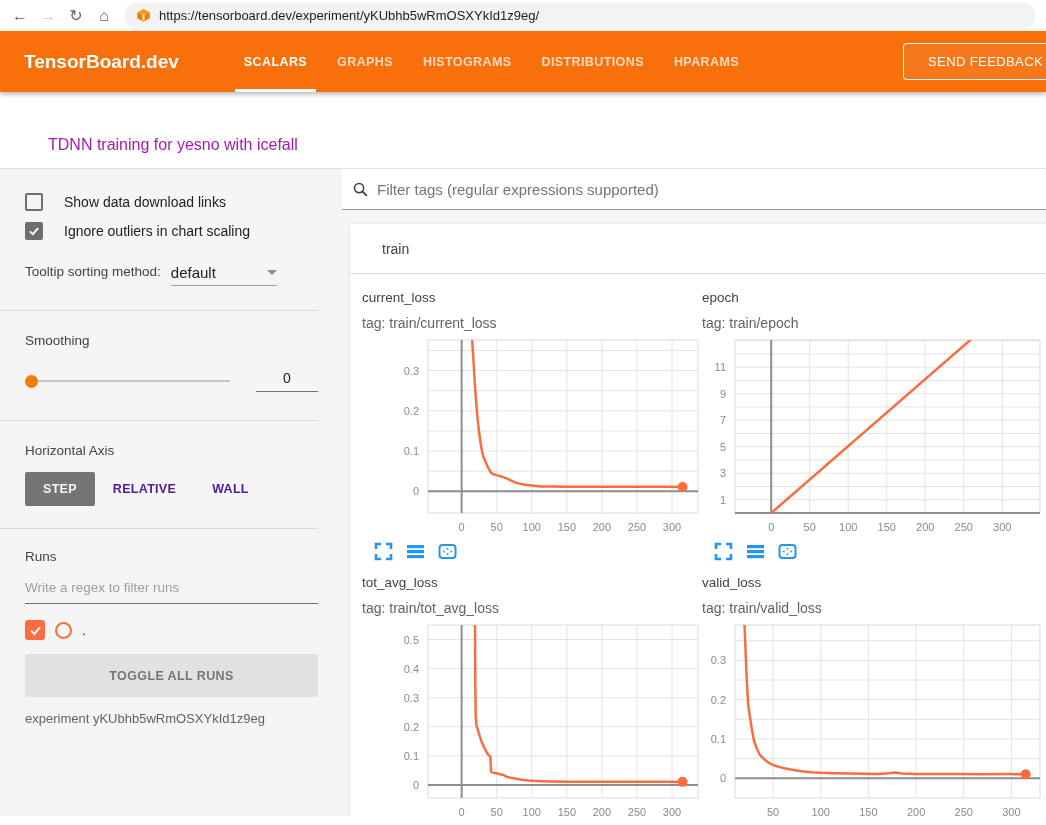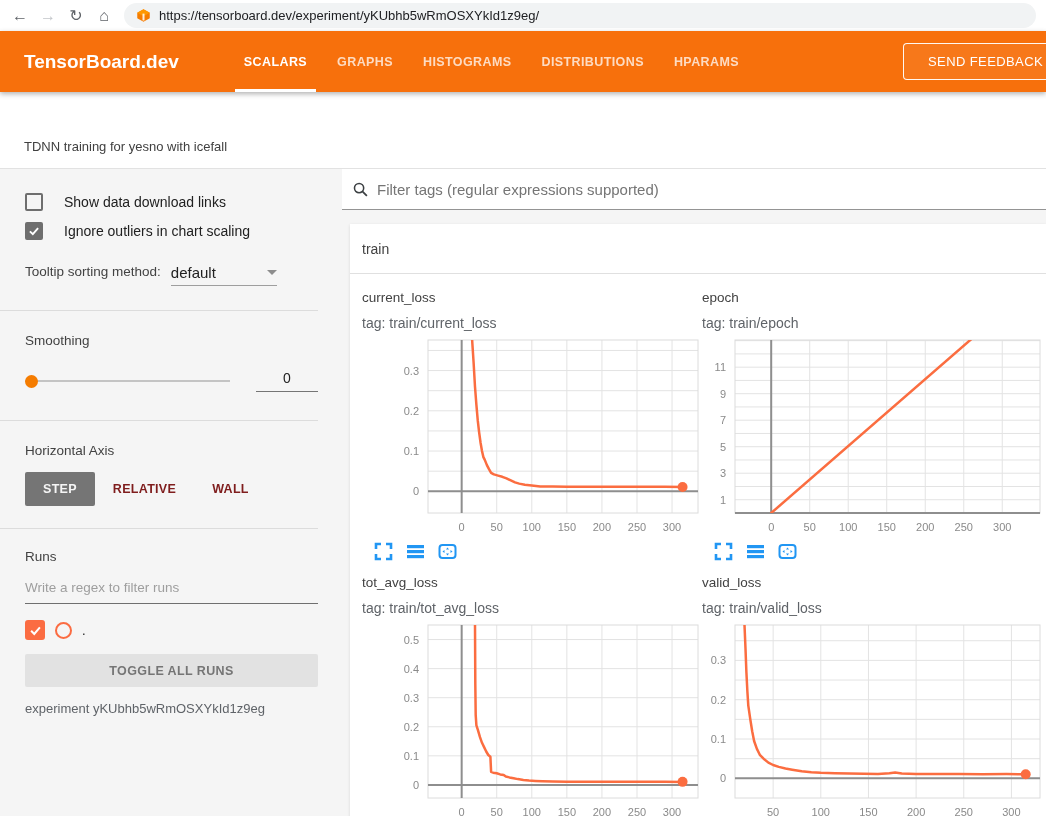--- a/index.html
+++ b/index.html
@@ -24,21 +24,21 @@
   .tab.active { color:#fff; }
   .tab.active::after { content:""; position:absolute; left:6px; right:6px; bottom:0; height:3px; background:#fff; }
   .feedback-btn { align-self:center; margin-left:auto; margin-right:-22px; background:transparent;
                   border:1.5px solid rgba(255,255,255,.95); border-radius:4px; color:#fff; font-size:13px;
                   letter-spacing:.4px; padding:10px 24px; white-space:nowrap; cursor:pointer;
                   font-family:"Liberation Sans",sans-serif; background:rgba(255,255,255,.06); }
 
   
   .title-band { height:77px; background:#fff; border-bottom:1px solid #e2e2e2; display:flex;
                 align-items:flex-end; padding:0 0 14px 24px; }
-  .exp-title { font-size:13px; color:#404040; }
+  .exp-title { font-size:16px; color:#a21caf;margin-left:24px; }
 
   
   .content { display:flex; height:647px; }
   .sidebar { width:342px; background:#f5f5f5; padding:0 24px 0 25px; flex-shrink:0; }
   .chk-row { display:flex; align-items:center;gap:8px; }
   .checkbox { width:18px; height:18px; border:2px solid #6e6e6e; border-radius:2px; flex-shrink:0;
               display:flex; align-items:center; justify-content:center; cursor:pointer; background:#f5f5f5; }
   .checkbox.checked { background:#6e6e6e; border-color:#6e6e6e; }
   .checkbox.orange { background:#fb6c42; border-color:#fb6c42; width:20px; height:20px; border-radius:3px; }
   .chk-label { margin-left:13px; font-size:14px; color:#212121; }
@@ -50,40 +50,40 @@
   .select-value { font-size:15px; color:#212121; }
   .caret-down { width:0; height:0; border-left:5px solid transparent; border-right:5px solid transparent;
                 border-top:5px solid #8d8d8d; }
   .slider-row { display:flex; align-items:center; margin-top:22px; }
   .slider-track { flex:1; height:2px; background:#c4c4c4; position:relative; cursor:pointer; }
   .slider-thumb { position:absolute; left:0; top:-5.5px; width:13px; height:13px; border-radius:50%;
                   background:#f57c00; cursor:pointer; }
   .slider-value { width:62px; margin-left:26px; text-align:center; font-size:14px; color:#212121;
                   border-bottom:1px solid #757575; padding-bottom:5px; }
   .axis-btns { display:flex; align-items:center; margin-top:14px; }
-  .axis-btn { font-size:12.5px; letter-spacing:.3px; color:#7f1d1d; padding:10px 18px; border:none;
+  .axis-btn { font-size:12.5px; letter-spacing:.3px; color:#4c1d95; padding:10px 18px; border:none;
               background:transparent; cursor:pointer; font-family:"Liberation Sans",sans-serif; font-weight:bold; }
   .axis-btn.selected { background:#757575; color:#f5f5f5; border-radius:2px; }
   .regex-input { margin-top:14px; border-bottom:1px solid #6f6f6f; padding-bottom:7px; }
   .regex-placeholder { font-size:13.5px; color:#9e9e9e; }
   .run-row { display:flex; align-items:center; margin-top:16px; }
   .run-circle { width:17px; height:17px; border:2px solid #fb6c42; border-radius:50%; margin-left:10px; }
   .run-name { margin-left:10px; font-size:13px; color:#212121; }
-  .toggle-btn { margin-top:14px; width:100%; height:33px; background:#e2e2e2; border:none; border-radius:2px;
+  .toggle-btn { margin-top:14px; width:100%; height:43px; background:#e2e2e2; border:none; border-radius:2px;
                 color:#757575; font-size:12.5px; letter-spacing:.4px; cursor:pointer; font-weight:bold;
                 font-family:"Liberation Sans",sans-serif; }
   .exp-caption { margin-top:14px; font-size:13px; color:#5f6368; }
 
   
   .main { flex:1; background:#f5f5f5; display:flex; flex-direction:column; overflow:hidden; }
   .filter-row { height:41px; background:#fff; border-bottom:1px solid #949494; display:flex; align-items:center;
                 padding-left:10px; flex-shrink:0; }
   .filter-placeholder { margin-left:8px; font-size:15px; color:#757575; }
   .card { margin:14px 0 0 8px; background:#fff; flex:1; box-shadow:0 1px 3px rgba(0,0,0,.12); }
-  .card-header { height:50px; display:flex; align-items:center; padding-left:12px; font-size:14px; color:#424242;
+  .card-header { height:50px; display:flex; align-items:center; padding-left:32px; font-size:14px; color:#424242;
                  border-bottom:1px solid #e0e0e0; cursor:pointer; }
   .charts-grid { display:grid; grid-template-columns:340px 1fr; padding-top:16px; row-gap:14px; }
   .chart-title { margin-left:12px; font-size:13.5px; color:#424242; }
   .chart-tag { margin-left:12px; font-size:14px; color:#5f6368; margin-top:10px; }
   .chart-cell svg.plot { display:block; margin-top:8px; }
   .chart-actions { display:flex; gap:13px; margin:4px 0 0 24px; }
   .icon-btn { width:19px; height:19px; cursor:pointer; display:block; }
 </style>
 </head>
 <body>

